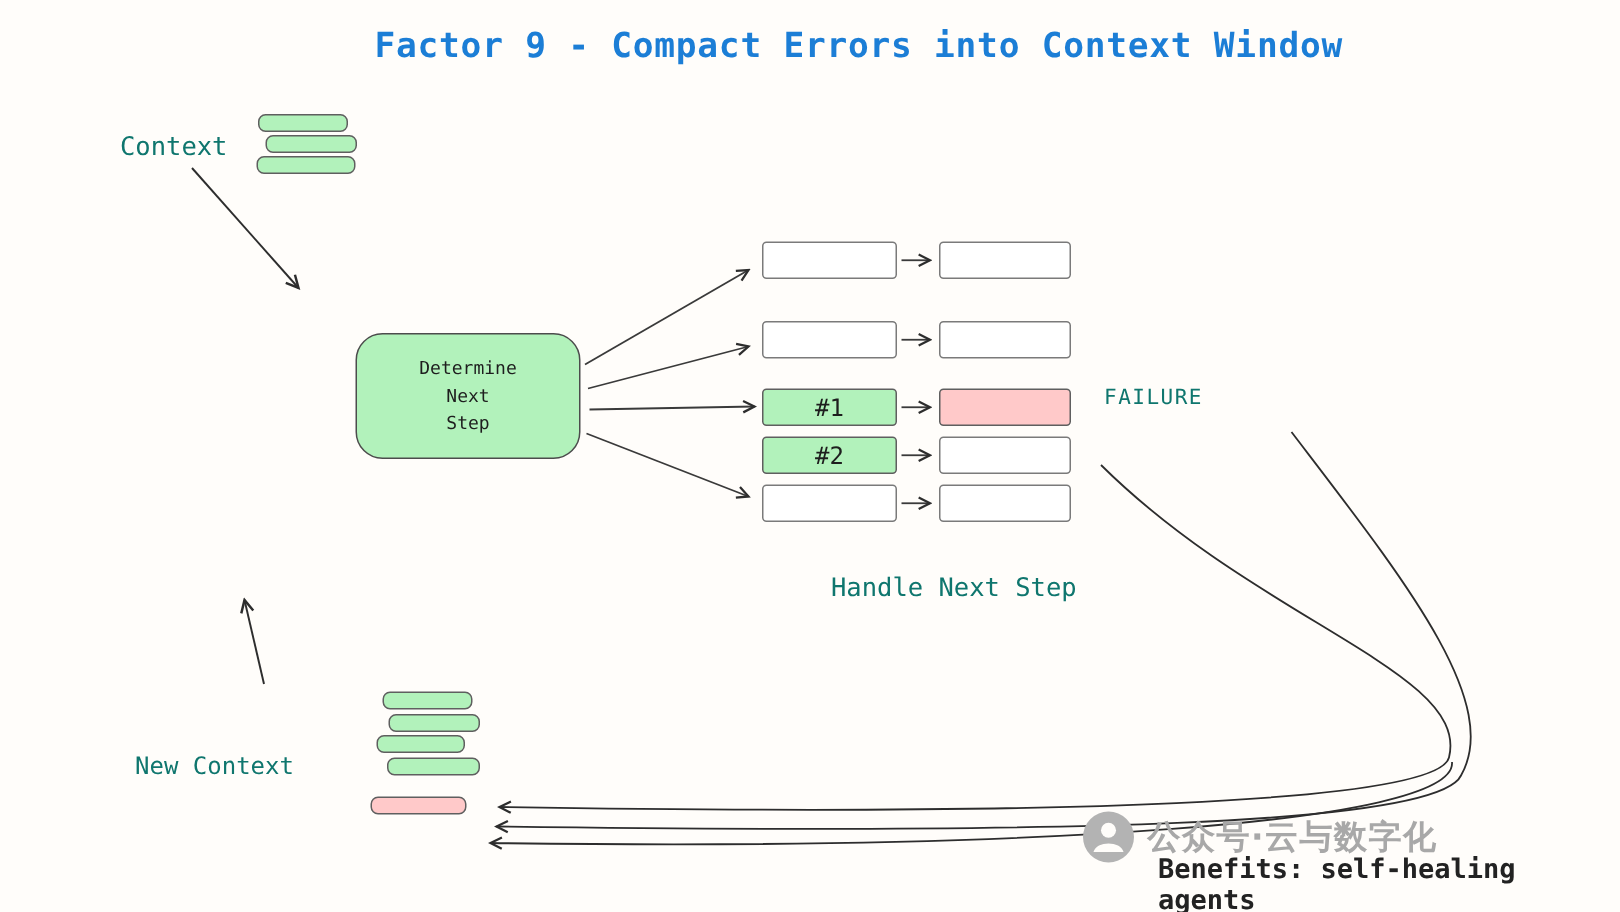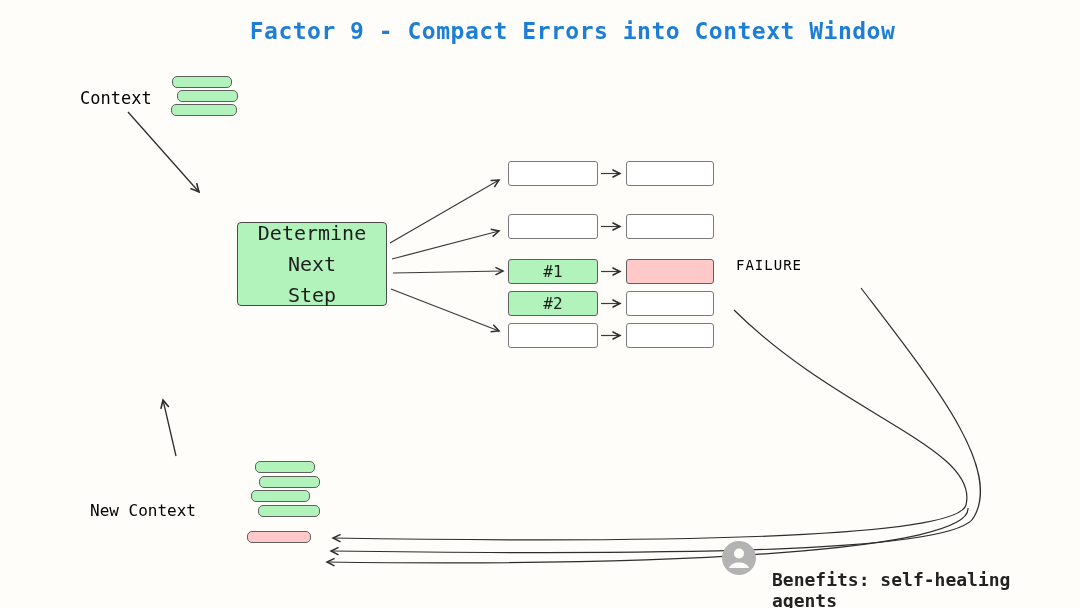--- a/index.html
+++ b/index.html
@@ -7,33 +7,33 @@
   body{
     background:var(--background,#fffdfa);
     font-family:"DejaVu Sans Mono", monospace;
     position:relative;overflow:hidden;color:#1e1e1e;
   }
   .stage{position:absolute;inset:0;width:1080px;height:528px}
   .title{
     position:absolute;left:115px;top:18px;width:915px;text-align:center;
     font-size:23px;font-weight:bold;letter-spacing:.5px;color:var(--title-blue,#1c7ed6);
   }
-  .label{position:absolute;color:#000000;white-space:nowrap}
+  .label{position:absolute;color:#0f766e;white-space:nowrap}
   .bar{position:absolute;height:12px;border:1.4px solid #5f5f5f;border-radius:5px;background:var(--green-fill,#b2f2bb)}
   .bar.pink{background:var(--pink-fill,#ffc9c9)}
   .rowbox{
     position:absolute;height:25px;border:1.3px solid #7a7a7a;border-radius:3px;
     background:#fff;display:flex;align-items:center;justify-content:center;
     font-size:16px;color:#1e1e1e;
   }
   .determine{
     position:absolute;left:237px;top:222px;width:150px;height:84px;
-    background:var(--green-fill,#b2f2bb);border:1.5px solid #4c4c4c;border-radius:4px;
+    background:var(--green-fill,#b2f2bb);border:1.5px solid #4c4c4c;border-radius:18px;
     display:flex;align-items:center;justify-content:center;text-align:center;
-    font-size:20px;line-height:1.55;white-space:pre-line;
+    font-size:12px;line-height:1.55;white-space:pre-line;
   }
   svg.arrows{position:absolute;inset:0;pointer-events:none}
   .watermark{position:absolute;left:765px;top:543px;font-size:22px;font-weight:600;
     color:var(--watermark-gray,#a8a8a8);font-family:"DejaVu Sans",sans-serif;letter-spacing:1px}
   .wm-icon{position:absolute;left:721px;top:540px;width:36px;height:36px}
   .benefits{position:absolute;left:772px;top:569px;font-size:18px;font-weight:600;color:#222}
 </style>
 </head>
 <body>
 
@@ -60,20 +60,21 @@
   <div class="rowbox" style="left: 626px; top: 259px; width: 88px; background: rgb(255, 201, 201); border-color: rgb(95, 95, 95);"></div>
 
   <div class="rowbox" style="left: 508px; top: 291px; width: 90px; background: rgb(178, 242, 187); border-color: rgb(95, 95, 95);">#2</div>
   <div class="rowbox" style="left: 626px; top: 291px; width: 88px; background: rgb(255, 255, 255);"></div>
 
   <div class="rowbox" style="left: 508px; top: 323px; width: 90px; background: rgb(255, 255, 255);"></div>
   <div class="rowbox" style="left: 626px; top: 323px; width: 88px; background: rgb(255, 255, 255);"></div>
 
   <div class="label" style="left:736px;top:257px;font-size:14px;letter-spacing:1px">FAILURE</div>
 
+  <div class="label" style="left:554px;top:382px;font-size:17px">Handle Next Step</div>
 
   <div class="label" style="left:90px;top:501px;font-size:16px">New Context</div>
   <div class="bar" style="left:255px;top:461px;width:60px"></div>
   <div class="bar" style="left:259px;top:476px;width:61px"></div>
   <div class="bar" style="left:251px;top:490px;width:59px"></div>
   <div class="bar" style="left:258px;top:505px;width:62px"></div>
   <div class="bar pink" style="left:247px;top:531px;width:64px"></div>
 
   <svg class="arrows" width="1080" height="608" viewBox="0 0 1080 608">
     <defs>
@@ -100,16 +101,17 @@
     <path d="M734 310 C 840 415, 980 448, 966 505 C 958 536, 700 544, 333 538" fill="none" stroke="#2d2d2d" stroke-width="1.2" marker-end="url(#ah)"></path>
     <path d="M861 288 C 935 385, 1002 468, 974 517 C 958 551, 700 556, 331 551" fill="none" stroke="#2d2d2d" stroke-width="1.2" marker-end="url(#ah)"></path>
     <path d="M968 508 C 972 550, 680 567, 327 562" fill="none" stroke="#2d2d2d" stroke-width="1.2" marker-end="url(#ah)"></path>
   </svg>
 
   <svg class="wm-icon" viewBox="0 0 36 36">
     <circle cx="18" cy="18" r="17" fill="#b3b3b3"></circle>
     <circle cx="18" cy="13.5" r="5" fill="#fffdfa"></circle>
     <path d="M8 28 C10 20.5, 26 20.5, 28 28 Z" fill="#fffdfa"></path>
   </svg>
+  <div class="watermark">公众号·云与数字化</div>
 
   <div class="benefits">Benefits: self-healing agents</div>
 
 </div>
 
 </body></html>

